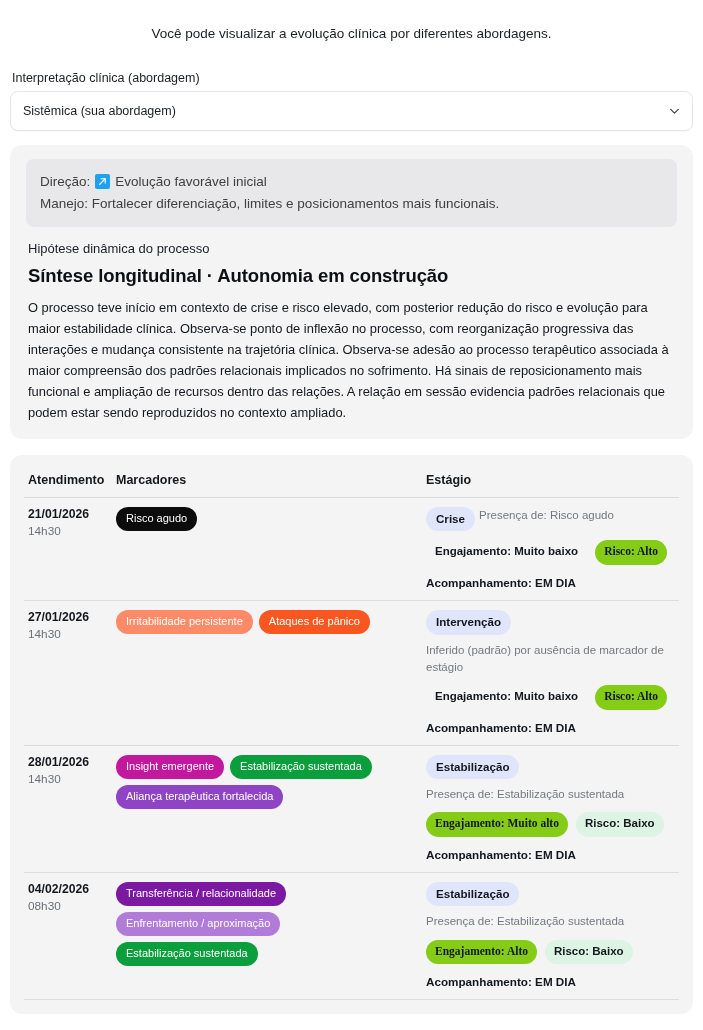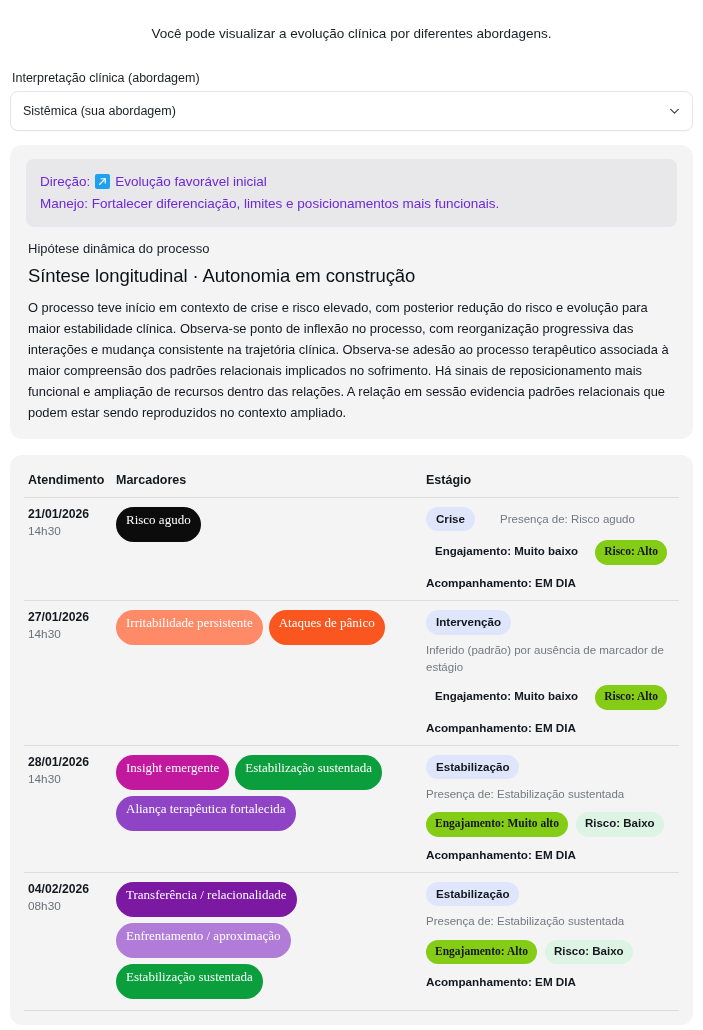--- a/index.html
+++ b/index.html
@@ -61,21 +61,21 @@
     padding: 14px 16px 16px 16px;
   }
   .panel {
     background: #e8e8ea;
     border-radius: 8px;
     padding: 12px 14px;
   }
   .panel-line {
     font-size: 13.5px;
     line-height: 1.62;
-    color: #6d28d9;
+    color: #404040;
     display: flex;
     align-items: center;
     flex-wrap: wrap;
     gap: 5px;
   }
   .arrow-badge {
     display: inline-flex;
     width: 15px; height: 15px;
     background: #1ea2f0;
     border-radius: 2px;
@@ -85,21 +85,21 @@
   }
   .arrow-badge svg { display:block; width: 11px; height: 11px; }
 
   .eyebrow {
     font-size: 13px;
     color: #1b1f24;
     padding: 14px 2px 0 2px;
   }
   .card-title {
     font-size: 18.5px;
-    font-weight: normal;
+    font-weight: bold;
     letter-spacing: -0.1px;
     color: #0c0f13;
     padding: 9px 2px 0 2px;
   }
   .card-body {
     font-size: 12.9px;
     line-height: 1.63;
     color: #15181c;
     padding: 10px 2px 0 2px;
     text-align: left;
@@ -131,30 +131,29 @@
     border-bottom: 1px solid #dcdcdf;
   }
   table.tl tr:last-child td { border-bottom: 1px solid #dcdcdf; }
 
   .when-date { font-size: 12.2px; font-weight: bold; color: #15181c; white-space: nowrap; }
   .when-time { font-size: 11.8px; color: #6c7178; margin-top: 3px; }
 
   .chips { display: flex; flex-wrap: wrap; gap: 6px 6px; }
   .chip {
     display: inline-block;
-    font-size: 13px;
+    font-size: 11px;
     line-height: 1;
-    padding: 6px 10px 16px 10px;
+    padding: 6px 10px 7px 10px;
     border-radius: 999px;
     color: #ffffff;
     white-space: nowrap;
-    font-family: Liberation Serif, serif;
-  }
-
-  .stage-row { display: flex; align-items: center; flex-wrap: wrap; gap: 25px; }
+  }
+
+  .stage-row { display: flex; flex-wrap: wrap; gap: 4px; }
   .stage-pill {
     display: inline-block;
     font-size: 11.6px;
     font-weight: bold;
     line-height: 1;
     padding: 6px 10px 7px 10px;
     border-radius: 999px;
     background: #dfe6fb;
     color: #14181d;
     white-space: nowrap;

